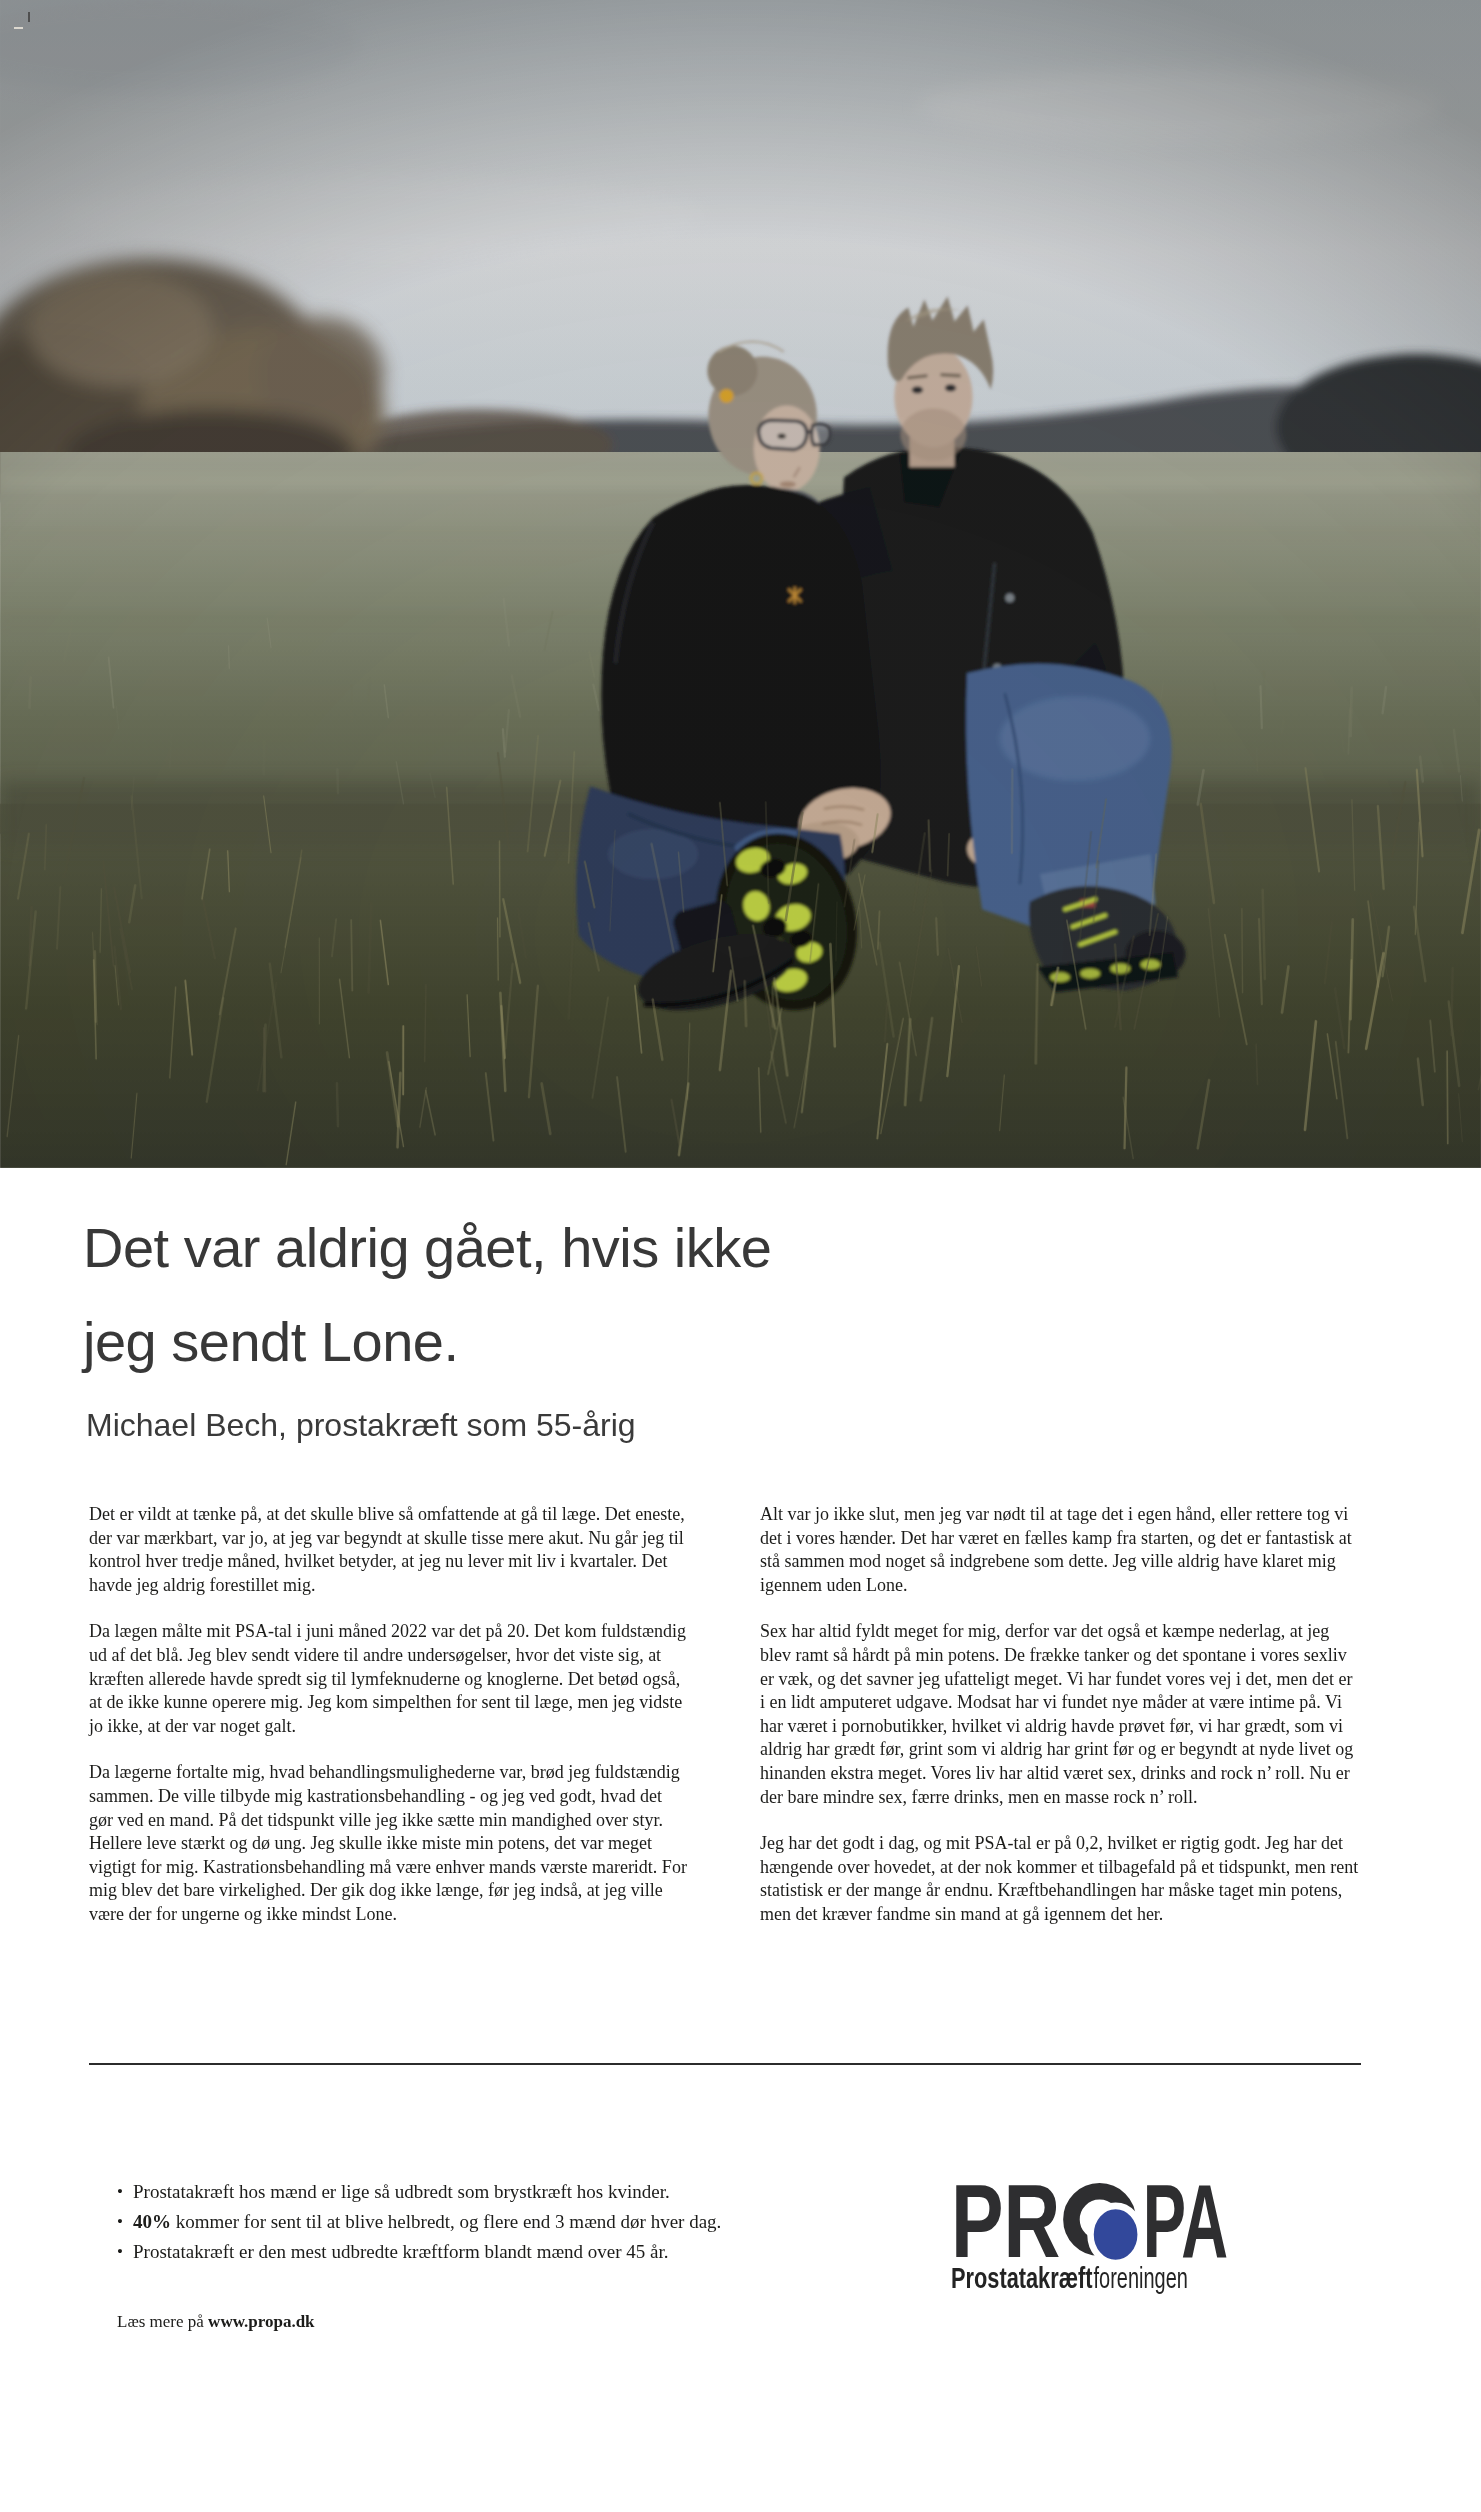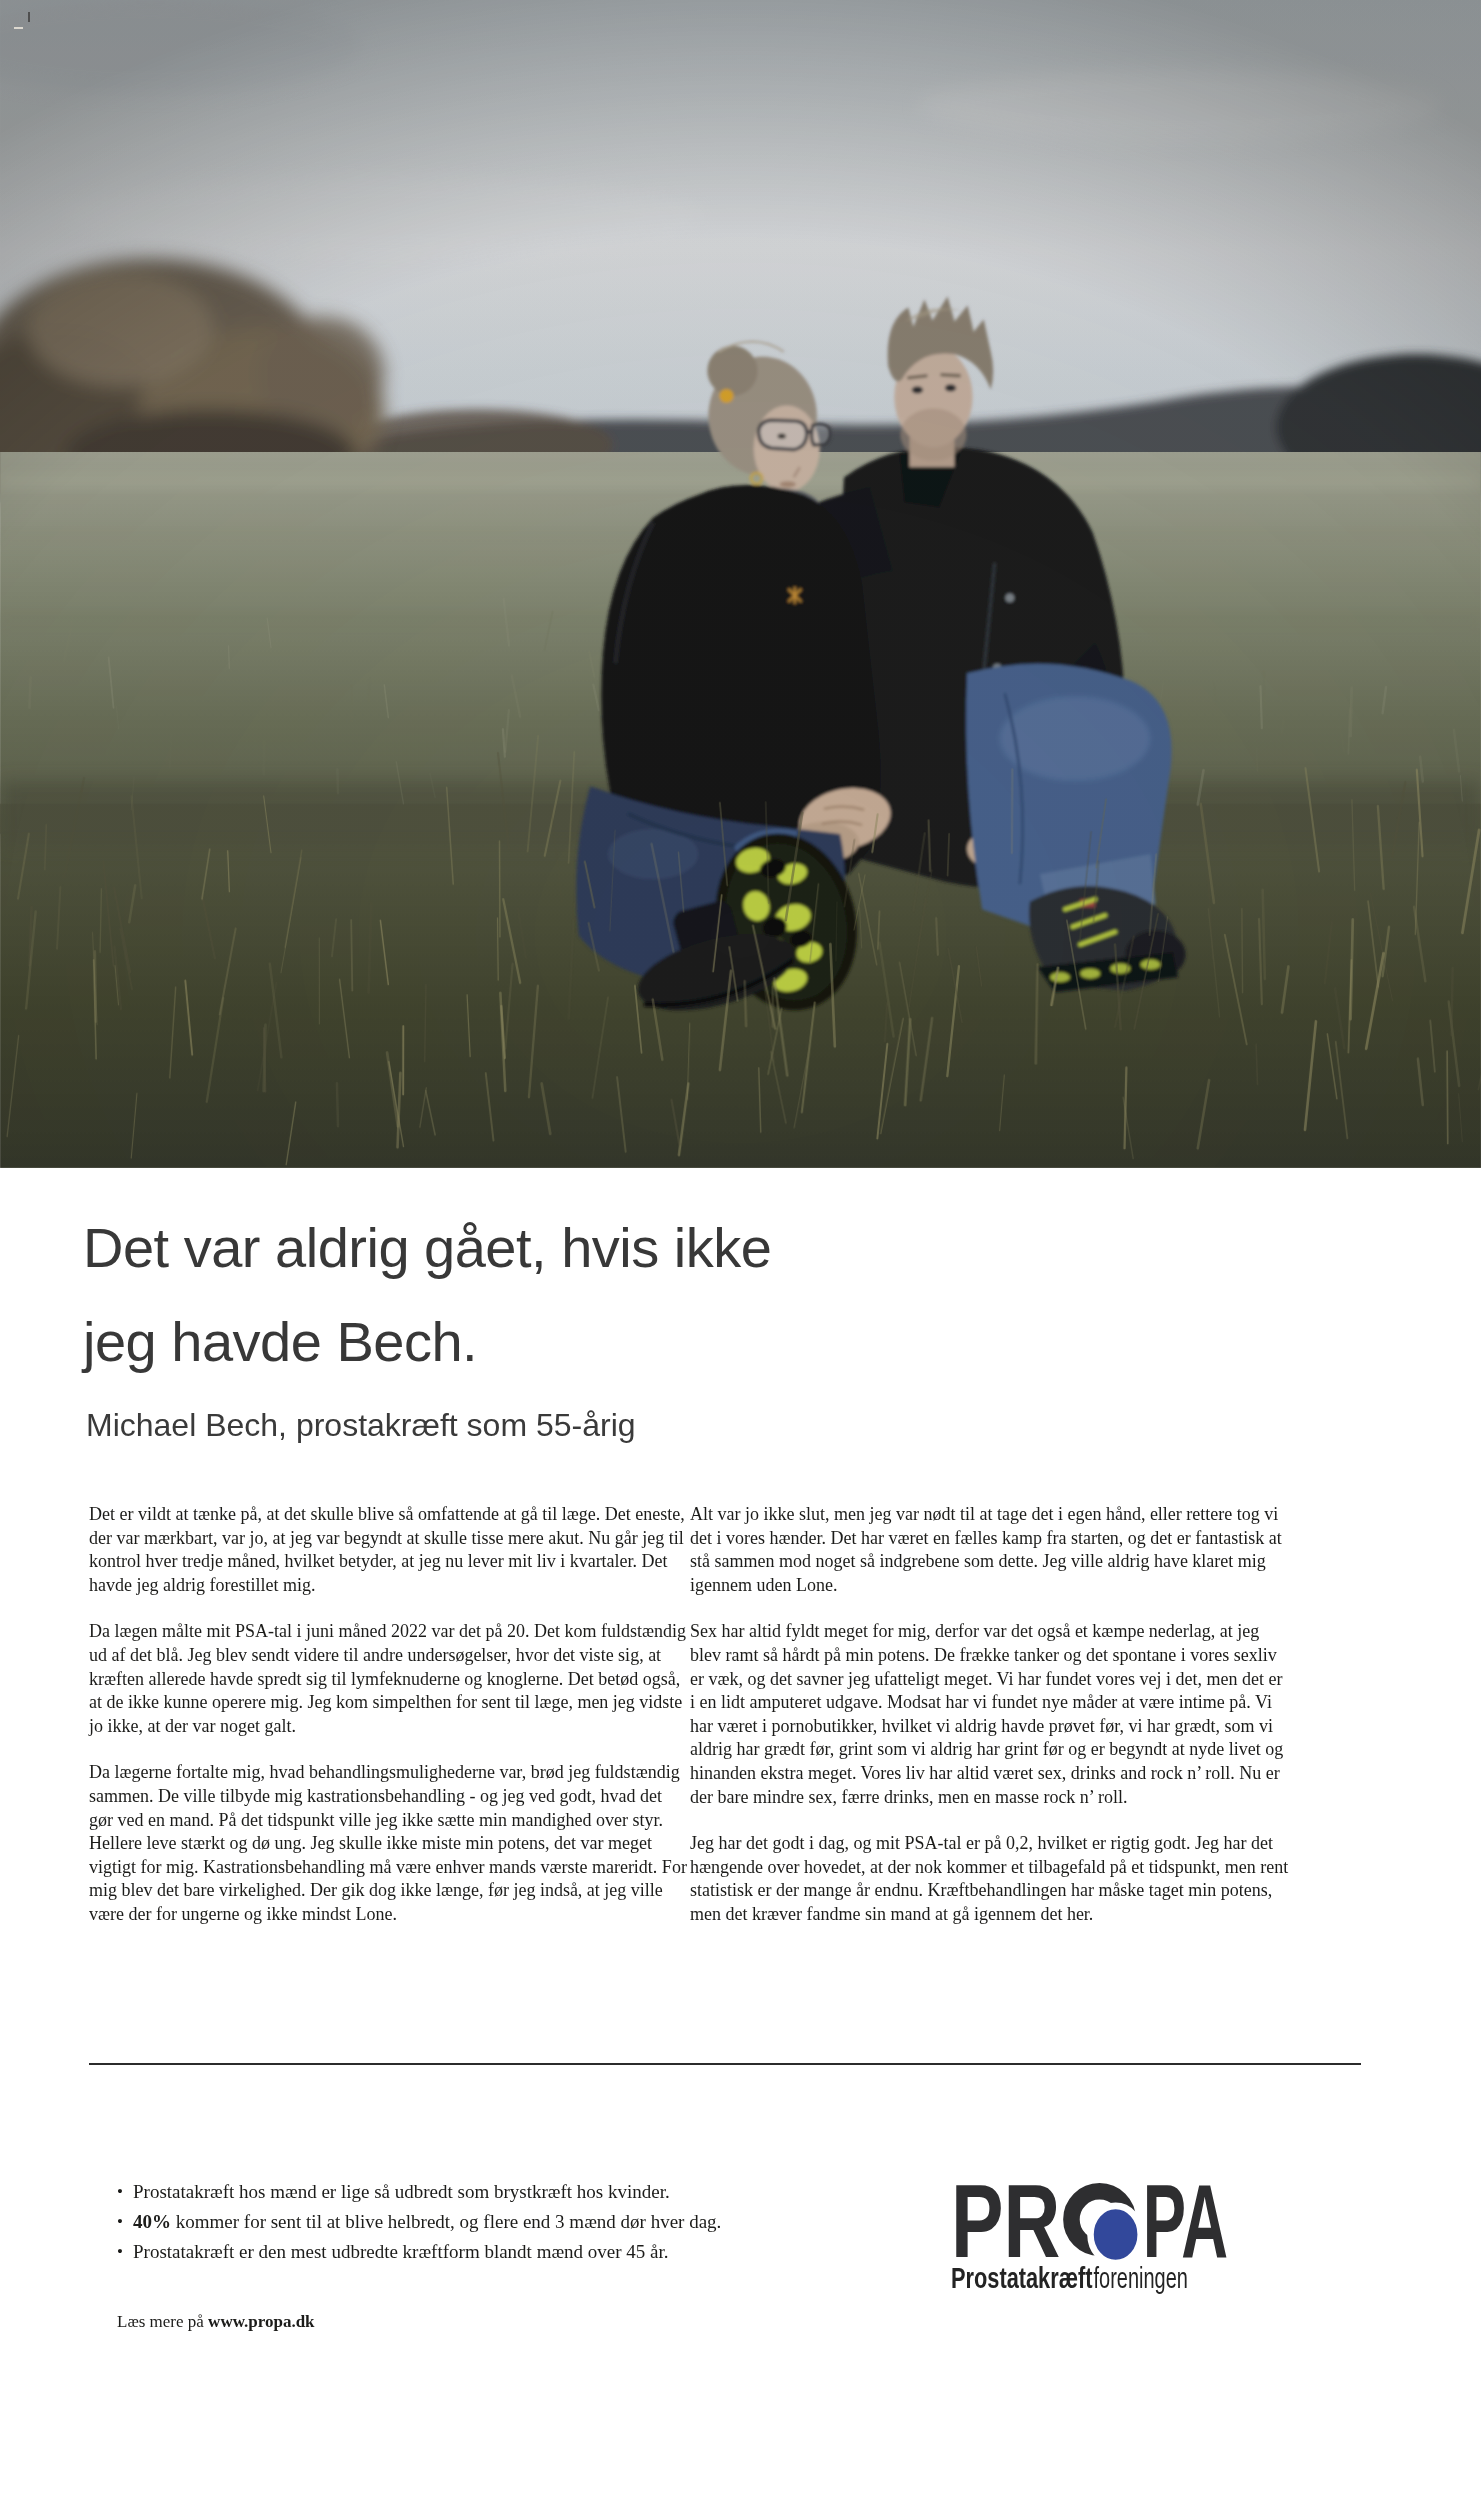--- a/index.html
+++ b/index.html
@@ -19,21 +19,21 @@
     font-size:56px;line-height:94px;letter-spacing:-0.5px;
     color:var(--headline-ink,#383838);
   }
   .subheadline{
     position:absolute;left:86px;top:1406px;width:1206px;
     font-family:"Liberation Sans", sans-serif;font-weight:300;
     font-size:32px;line-height:38px;color:#3a3a3a;
   }
   .columns{
     position:absolute;left:89px;top:1503px;width:1272px;
-    display:flex;
+    display:flex;gap:70px;
   }
   .col{width:601px;font-size:18px;line-height:23.6px;}
   .col p{margin:0 0 23px 0;}
   .rule{position:absolute;left:89px;top:2063px;width:1272px;height:2px;background:var(--rule-ink,#2b2b2b);}
 
   .facts-list{
     position:absolute;left:117px;top:2177px;width:814px;
     margin:0;padding:0;list-style:none;
     font-size:19px;line-height:30px;
   }
@@ -457,21 +457,21 @@
 
   <rect x="0" y="0" width="2948" height="2325" fill="url(#vign)"></rect>
 </svg>
 </div>
 
 <div class="print-mark-v"></div>
 <div class="print-mark-h"></div>
 
 <h1 class="headline" style="margin:0;font-weight:300;">
   <span>Det var aldrig gået, hvis ikke</span><br>
-  <span>jeg havde Bech.</span>
+  <span>jeg sendt Lone.</span>
 </h1>
 
 <h2 class="subheadline" style="margin:0;font-weight:400;">Michael Bech, prostakræft som 55-årig</h2>
 
 <div class="columns">
   <div class="col" id="col-left">
       <p>Det er vildt at tænke på, at det skulle blive så omfattende at gå til læge. Det eneste, der var mærkbart, var jo, at jeg var begyndt at skulle tisse mere akut. Nu går jeg til kontrol hver tredje måned, hvilket betyder, at jeg nu lever mit liv i kvartaler. Det havde jeg aldrig forestillet mig.</p>
       <p>Da lægen målte mit PSA-tal i juni måned 2022 var det på 20. Det kom fuldstændig ud af det blå. Jeg blev sendt videre til andre undersøgelser, hvor det viste sig, at kræften allerede havde spredt sig til lymfeknuderne og knoglerne. Det betød også, at de ikke kunne operere mig. Jeg kom simpelthen for sent til læge, men jeg vidste jo ikke, at der var noget galt.</p>
       <p>Da lægerne fortalte mig, hvad behandlingsmulighederne var, brød jeg fuldstændig sammen. De ville tilbyde mig kastrationsbehandling - og jeg ved godt, hvad det gør ved en mand. På det tidspunkt ville jeg ikke sætte min mandighed over styr. Hellere leve stærkt og dø ung. Jeg skulle ikke miste min potens, det var meget vigtigt for mig. Kastrationsbehandling må være enhver mands værste mareridt. For mig blev det bare virkelighed. Der gik dog ikke længe, før jeg indså, at jeg ville være der for ungerne og ikke mindst Lone.</p>
     </div>

